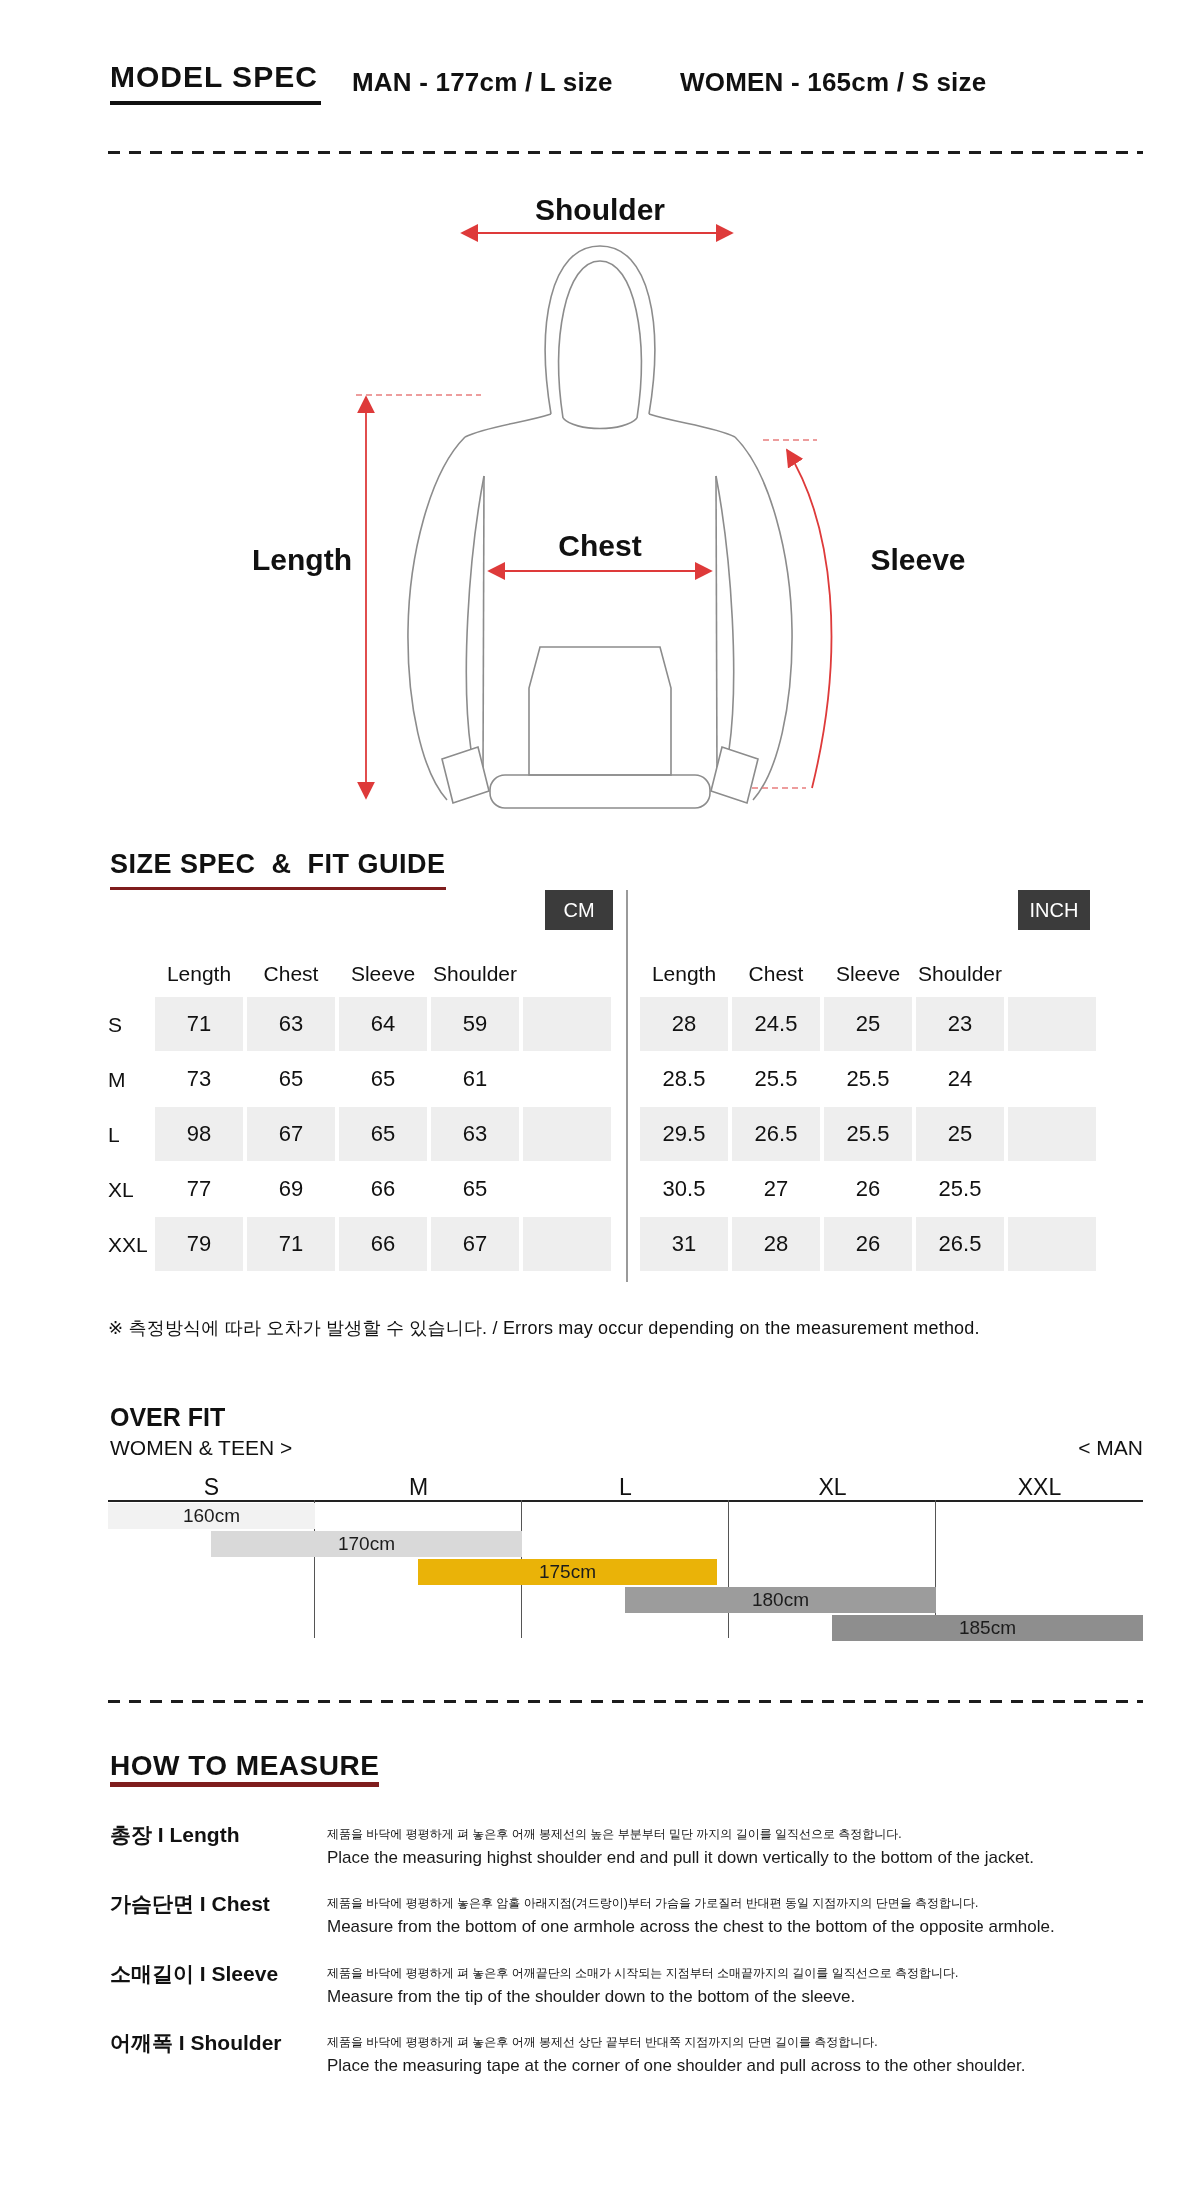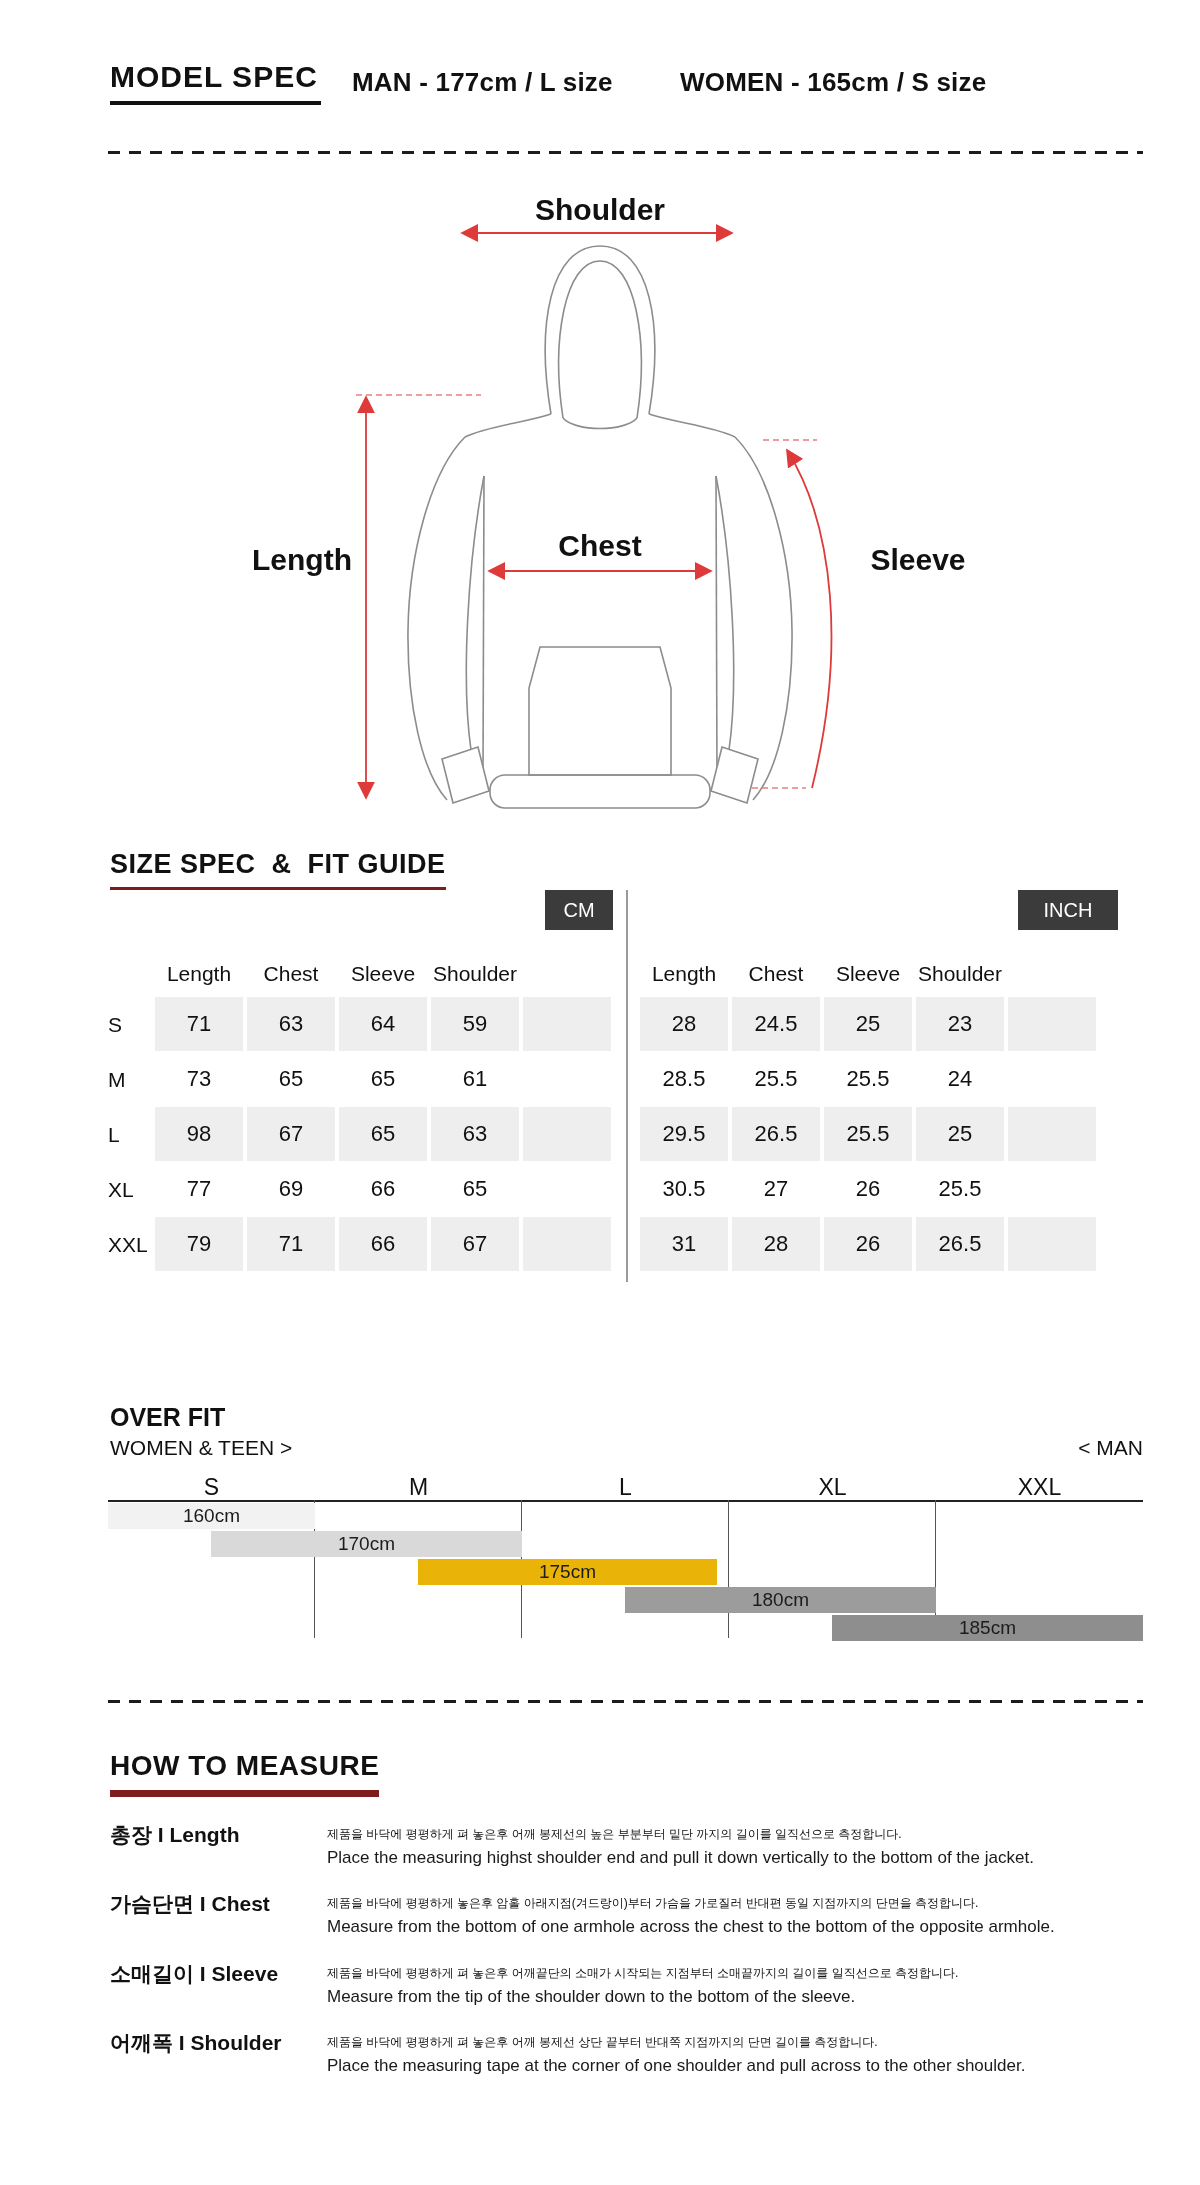--- a/index.html
+++ b/index.html
@@ -15,21 +15,21 @@
   .man-spec{left:352px; top:67px; font-size:26px; font-weight:700; letter-spacing:.2px;}
   .women-spec{left:680px; top:67px; font-size:26px; font-weight:700; letter-spacing:.2px;}
   .dashed-divider{height:3px; width:1035px; left:108px;
     background:repeating-linear-gradient(to right,#1c1c1c 0 12px,transparent 12px 21px);}
   
   .size-title{left:110px; top:849px; font-size:27px; font-weight:700; letter-spacing:.5px;
     border-bottom:3px solid #7f1d1d; padding-bottom:7px; white-space:pre;}
   .unit-badge{top:890px; height:40px; background:#3b3b3b; color:#fff; font-size:20px;
     display:flex; align-items:center; justify-content:center; font-weight:400;}
   .cm-badge{left:545px; width:68px;}
-  .inch-badge{left:1018px; width:100px;}
+  .inch-badge{left:1018px; width:72px;}
   .mid-divider{left:626px; top:890px; width:2px; height:392px; background:#9a9a9a;}
   .spec-table{top:950px;}
   .spec-table .hrow{display:flex; height:47px; align-items:center;}
   .spec-table .drow{display:flex; height:55px;}
   .spec-table .rlabel{width:47px; display:flex; align-items:center; font-size:21px; font-weight:500;}
   .spec-table .cell{width:88px; margin-right:4px; display:flex; align-items:center; justify-content:center;
     font-size:22px; height:54px;}
   .spec-table .hcell{width:88px; margin-right:4px; display:flex; align-items:center; justify-content:center;
     font-size:21px;}
   .spec-table .shade .cell{background:#eeeeee;}
@@ -43,21 +43,21 @@
   .man-label{right:57px; top:1436px; font-size:21px;}
   .fit-grid{left:108px; top:1474px; width:1035px; height:176px;}
   .fit-sizes{position:absolute; top:0; left:0; width:1035px; display:flex;}
   .fit-sizes span{width:207px; text-align:center; font-size:23px;}
   .fit-rule{position:absolute; top:26px; left:0; width:1035px; height:2px; background:#222;}
   .fit-vline{position:absolute; top:26px; width:1px; height:138px; background:#555;}
   .fit-bar{position:absolute; height:26px; display:flex; align-items:center; justify-content:center;
     font-size:19px; color:#1c1c1c;}
   
   .htm-title{left:110px; top:1750px; font-size:28px; font-weight:700; letter-spacing:.5px;
-    border-bottom:7px solid #7f1d1d; padding-bottom:8px;}
+    border-bottom:5px solid #7f1d1d; }
   .htm-row{left:0; width:1200px;}
   .htm-label{position:absolute; left:110px; top:0; font-size:21px; font-weight:700; line-height:23px; white-space:nowrap;}
   .htm-desc{position:absolute; left:327px; top:0;}
   .htm-ko{font-size:12px; line-height:23px; white-space:nowrap;}
   .htm-en{font-size:17px; line-height:23px; white-space:nowrap; color:#1a1a1a;}
   svg text{font-family:"Liberation Sans","DejaVu Sans",sans-serif;}
 </style>
 </head>
 <body>
 
@@ -205,20 +205,21 @@
     </div>
     <div class="drow shade">
       <div class="cell">31</div>
       <div class="cell">28</div>
       <div class="cell">26</div>
       <div class="cell">26.5</div>
       <div class="cell"></div>
     </div>
   </div>
 
+  <div class="abs note">※ 측정방식에 따라 오차가 발생할 수 있습니다. / Errors may occur depending on the measurement method.</div>
 
   <div class="abs overfit-title">OVER FIT</div>
   <div class="abs women-teen">WOMEN &amp; TEEN &gt;</div>
   <div class="abs man-label">&lt; MAN</div>
 
   <div class="abs fit-grid">
     <div class="fit-sizes">
       <span>S</span>
       <span>M</span>
       <span>L</span>

